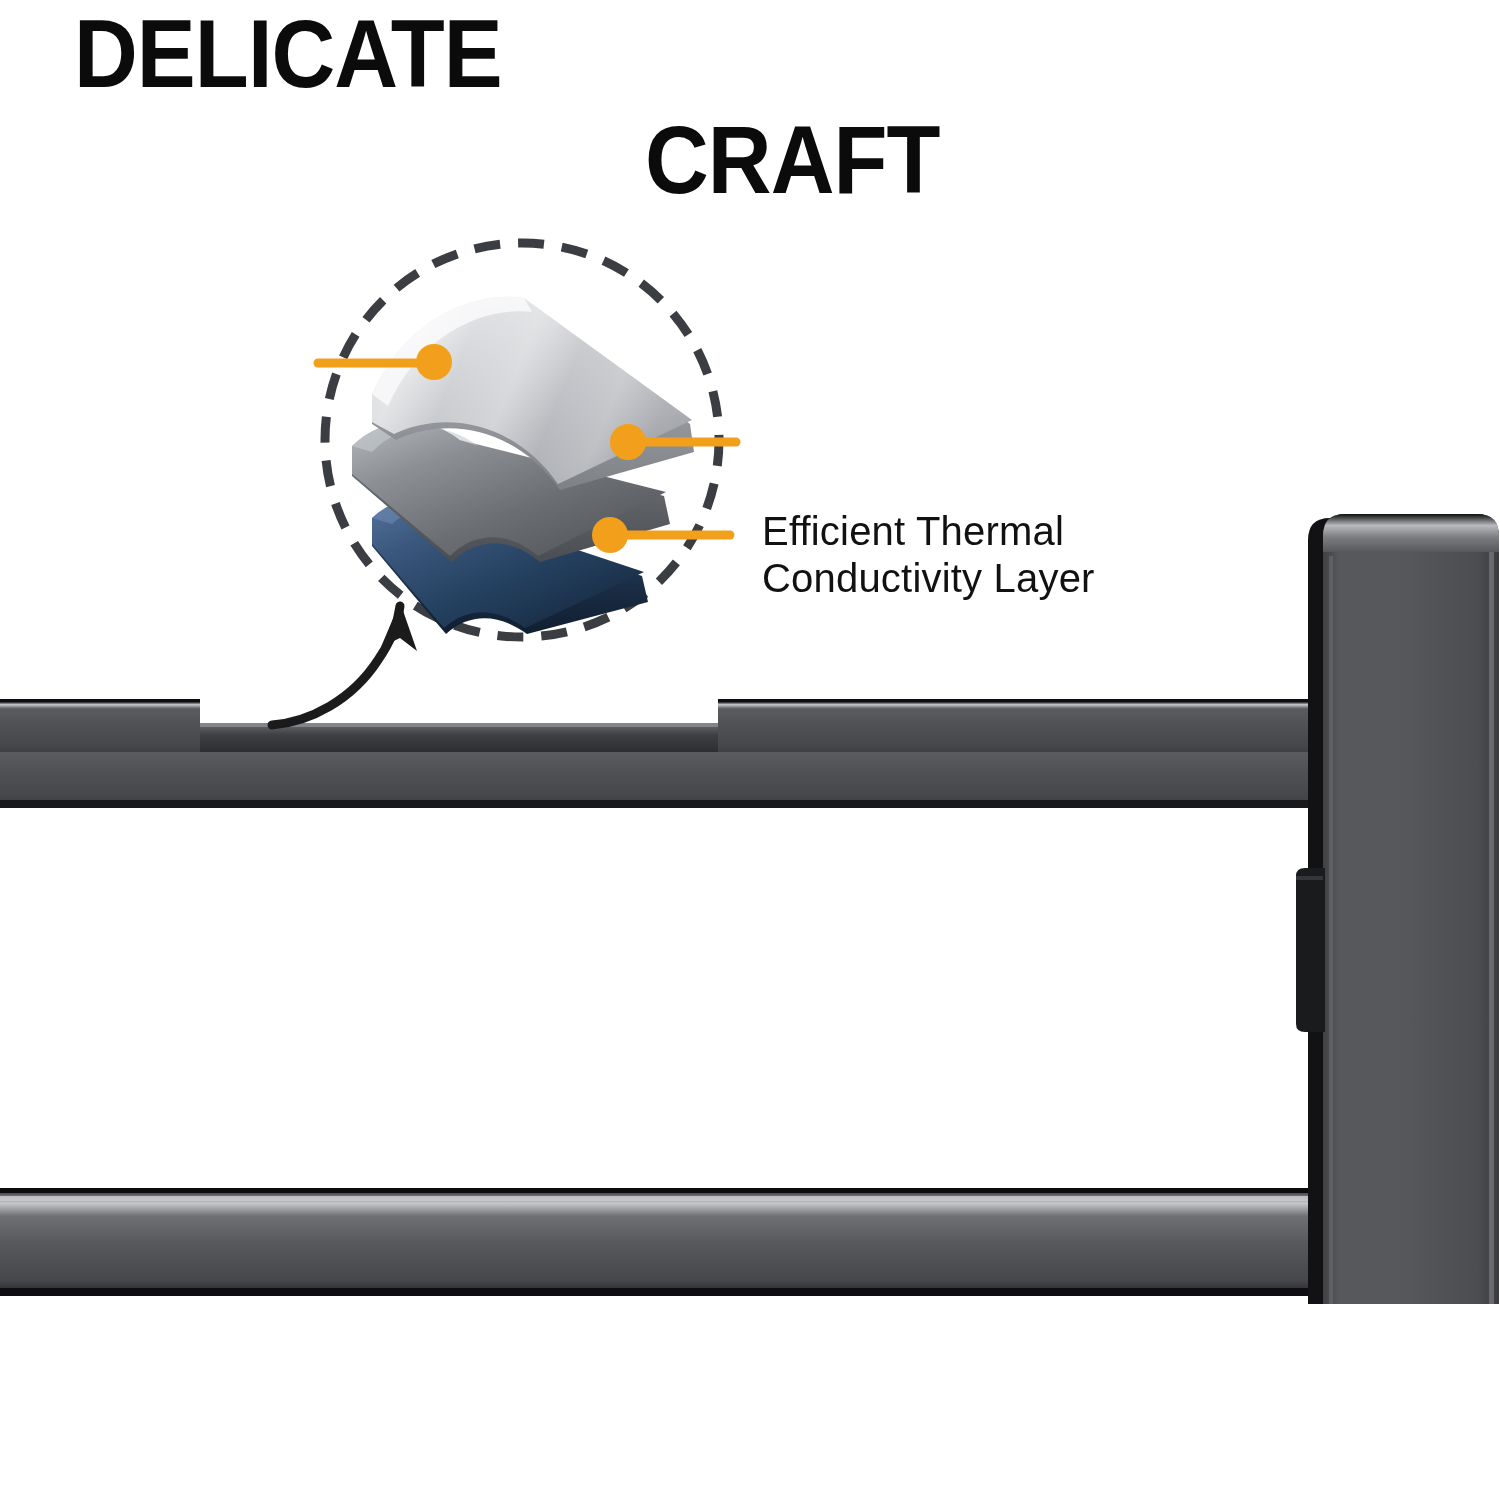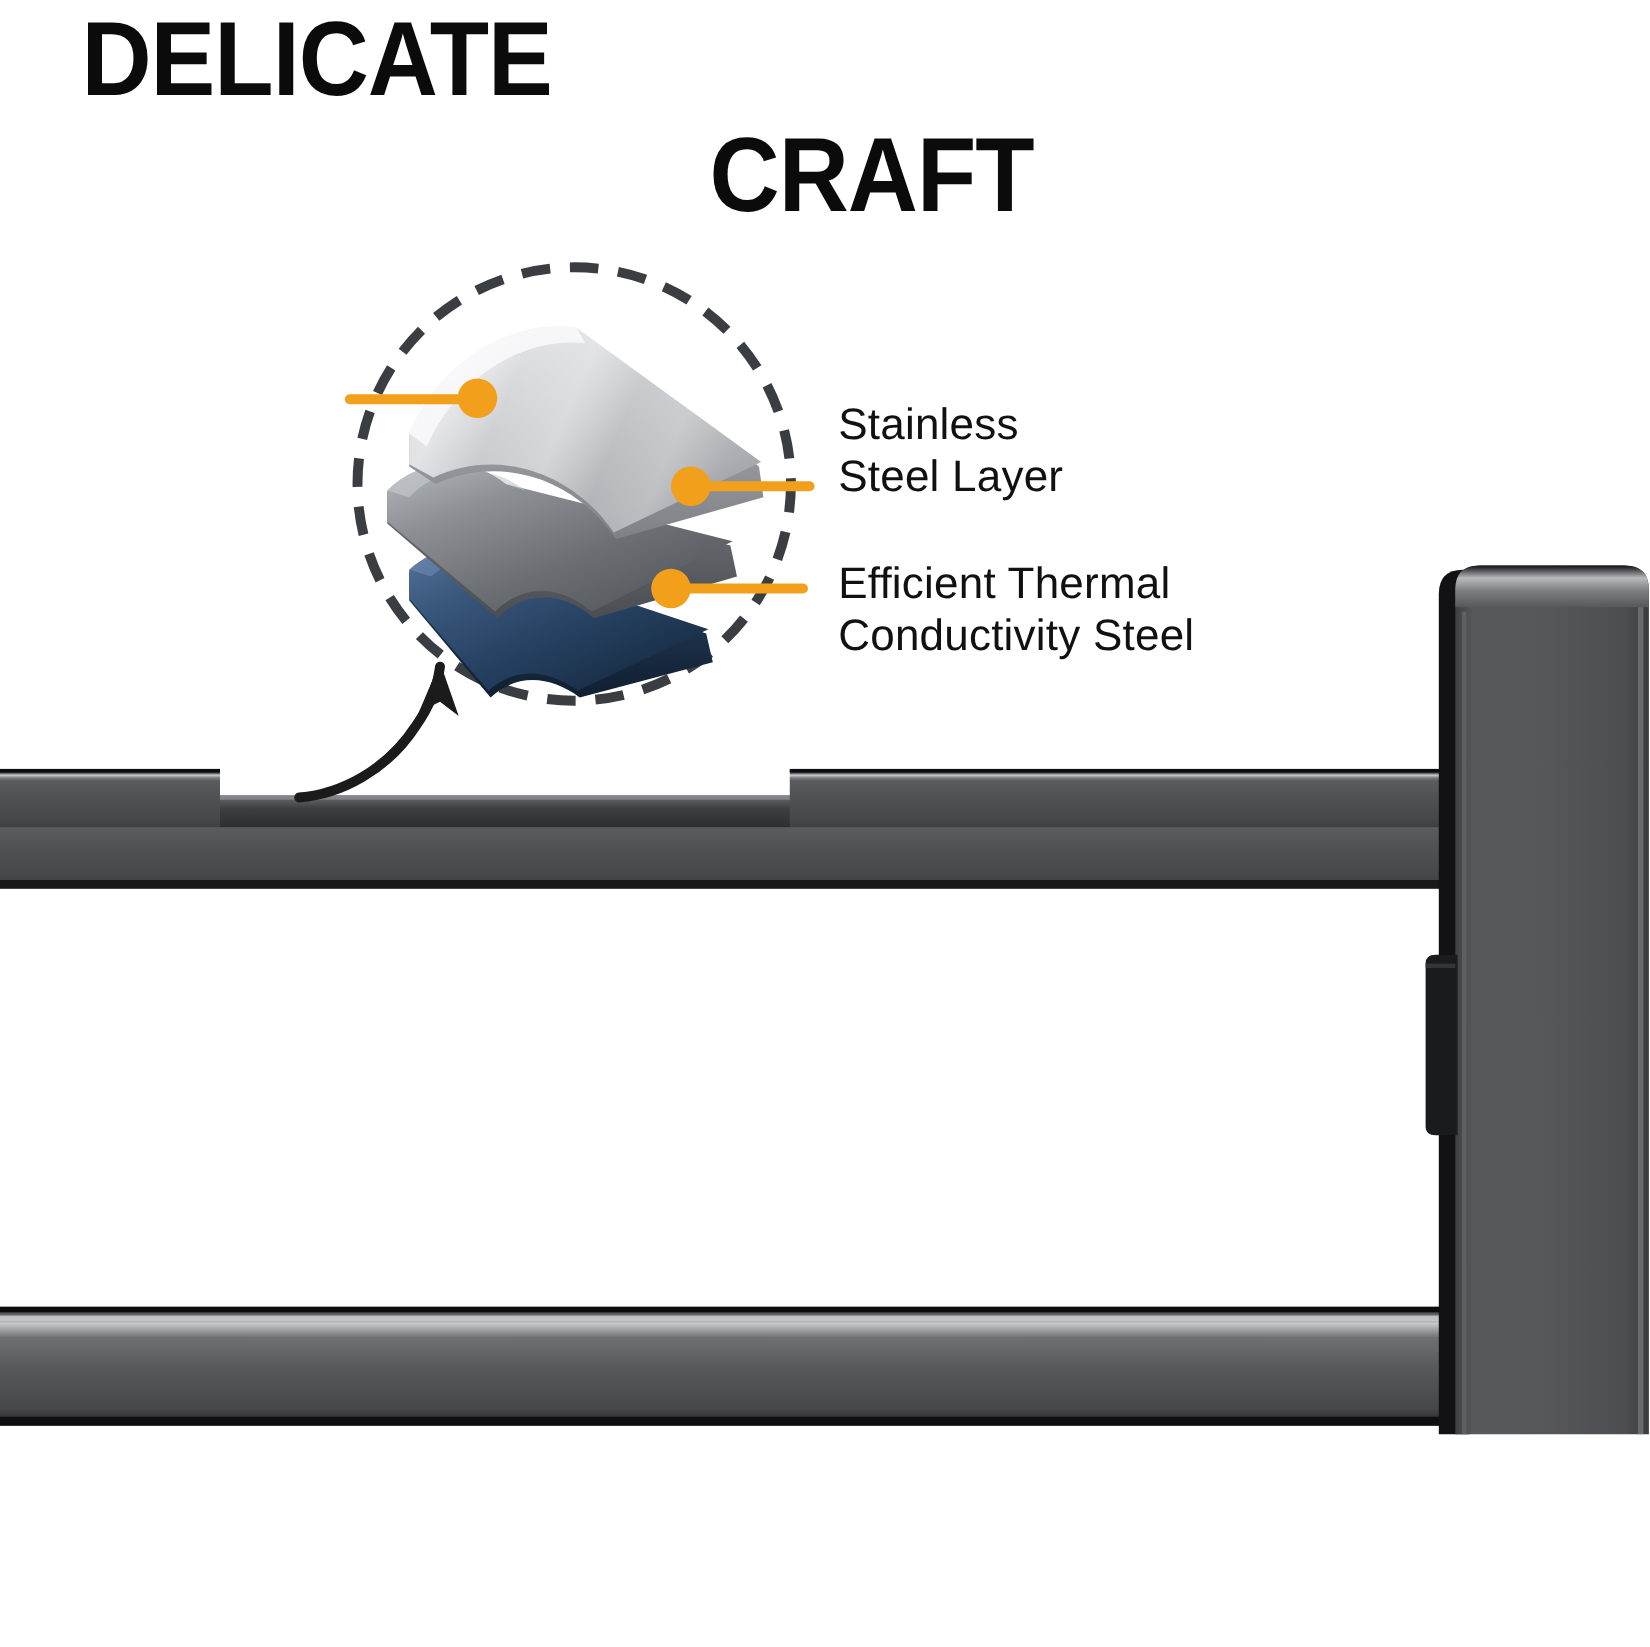--- a/index.html
+++ b/index.html
@@ -320,19 +320,17 @@
   </svg>
 
   <svg class="svg-layer" id="arrow-svg" viewBox="0 0 1500 1497">
     <path d="M272 725
              C 310 722, 352 700, 378 660
              C 392 640, 398 622, 400 606" fill="none" stroke="#1B1B1B" stroke-width="9" stroke-linecap="round"></path>
     <path d="M400 602 L 381 647 L 400 638 L 417 651 Z" fill="#1B1B1B"></path>
   </svg>
 
 
-  <div class="callout-label" id="label-stainless-steel">Stainless
-Steel Layer</div>
 
   <div class="callout-label" id="label-thermal">Efficient Thermal
-Conductivity Steel</div>
+Conductivity Layer</div>
 
 </div>
 
 </body></html>

